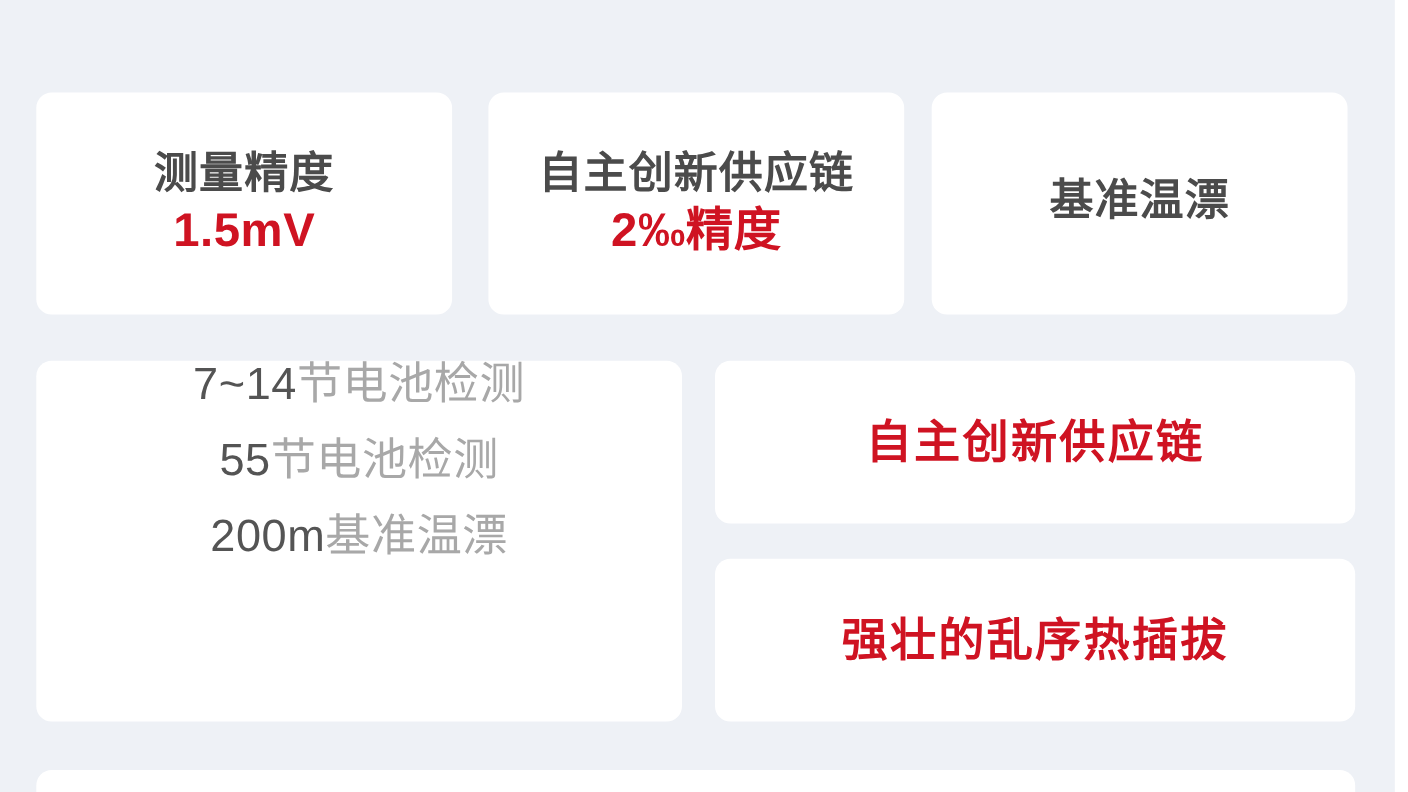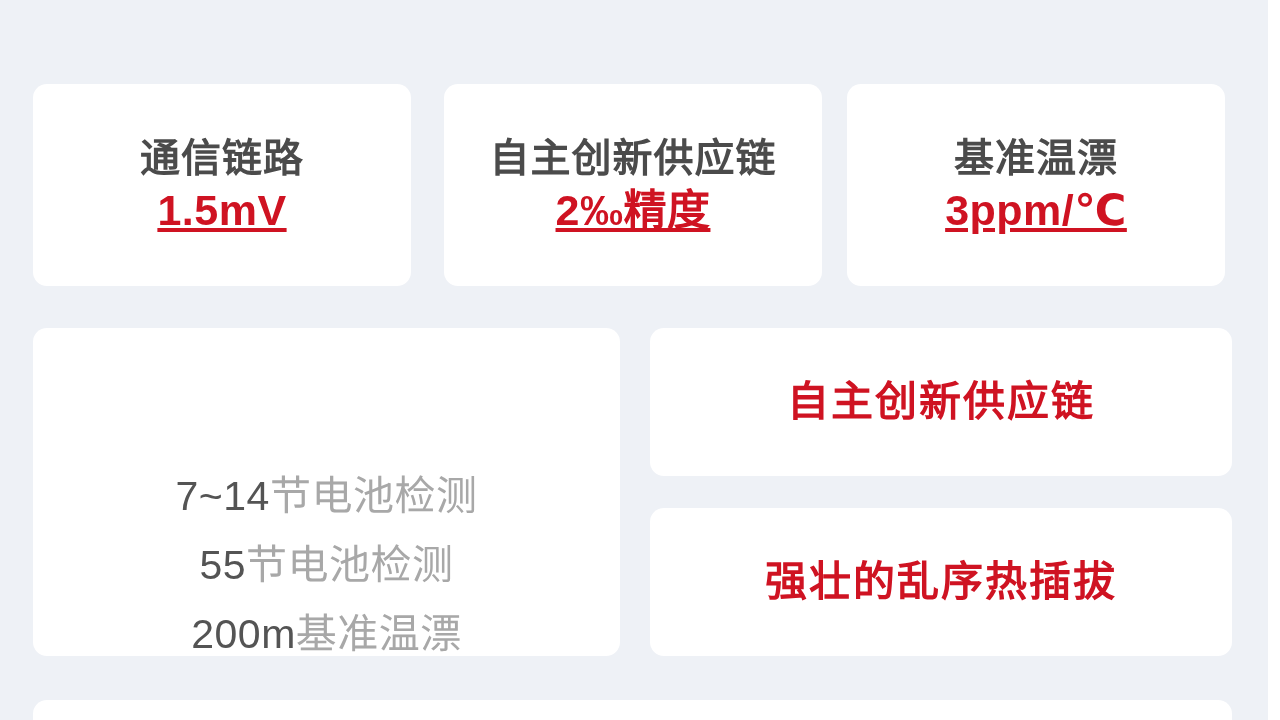--- a/index.html
+++ b/index.html
@@ -62,30 +62,29 @@
     white-space: nowrap;
   }
   .stat-value {
     font-size: 43px;
     font-weight: 700;
     color: #cf1322;
     letter-spacing: 0.5px;
     line-height: 1.12;
     margin: 0;
     white-space: nowrap;
-    text-decoration: underline;
   }
 
   
   #card-system-specs {
     left: 33px;
     top: 328px;
     width: 587px;
     height: 328px;
-    justify-content: flex-end;
+    justify-content: flex-start;
     gap: 26px;
   }
   .spec-line {
     font-size: 41px;
     font-weight: 400;
     line-height: 1.05;
     white-space: nowrap;
     color: #a8a8a8;
     letter-spacing: 0.5px;
   }
@@ -121,32 +120,31 @@
     height: 120px;
     border-radius: 14px;
   }
 </style>
 </head>
 <body>
 
 <div id="page">
 
   <div class="card stat-card" id="card-measure-accuracy">
-    <div class="stat-title">通信链路</div>
+    <div class="stat-title">测量精度</div>
     <div class="stat-value">1.5mV</div>
   </div>
 
   <div class="card stat-card" id="card-current-sampling">
     <div class="stat-title">自主创新供应链</div>
     <div class="stat-value">2‰精度</div>
   </div>
 
   <div class="card stat-card" id="card-temperature-drift">
     <div class="stat-title">基准温漂</div>
-    <div class="stat-value">3ppm/℃</div>
   </div>
 
   <div class="card" id="card-system-specs">
     <div class="spec-line">
       <span class="num">7~14</span><span>节电池检测</span>
     </div>
     <div class="spec-line">
       <span class="num">55</span><span>节电池检测</span>
     </div>
     <div class="spec-line">

